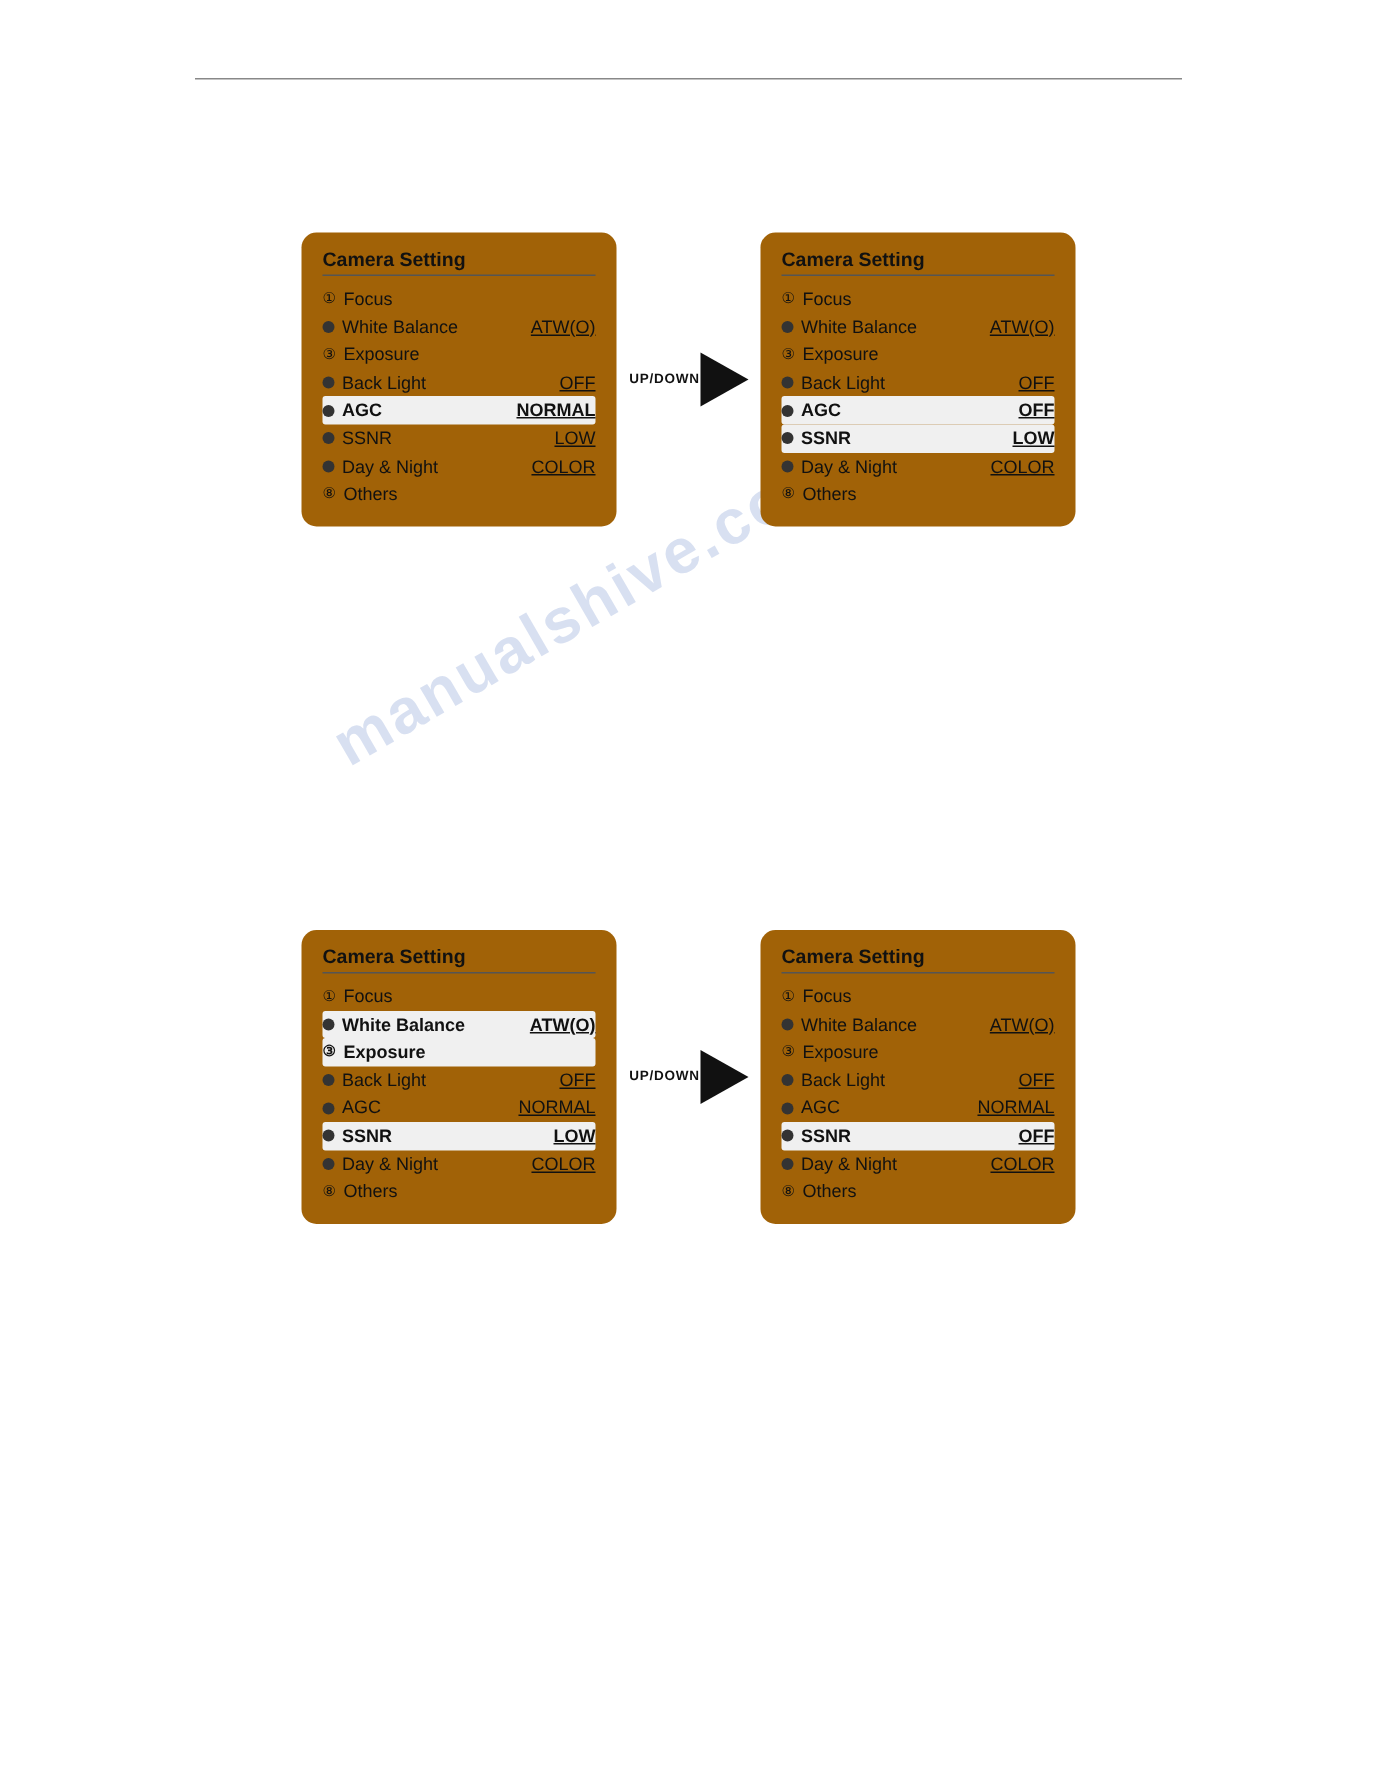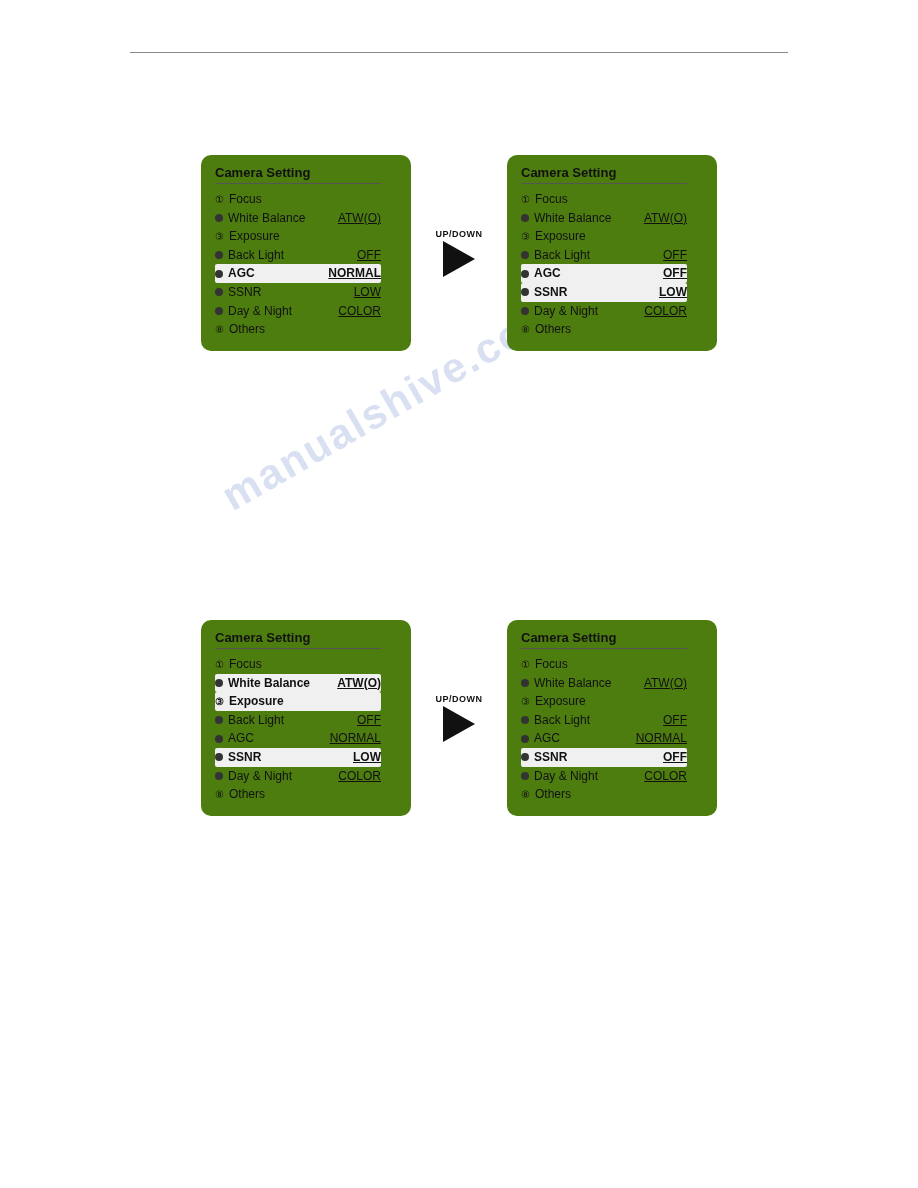--- a/index.html
+++ b/index.html
@@ -36,23 +36,23 @@
 
     .page-content {
       position: absolute;
       top: 0;
       left: 0;
       width: 918px;
     }
 
     
     .camera-box {
-      background: #4d7c0f;
+      background: #a16207;
       border-radius: 10px;
-      padding: 10px 30px 12px 14px;
+      padding: 10px 14px 12px 14px;
       width: 210px;
       font-size: 12px;
       color: #111;
     }
 
     .camera-box-title {
       font-size: 13px;
       font-weight: bold;
       border-bottom: 1.5px solid #555;
       padding-bottom: 3px;
@@ -86,21 +86,21 @@
     }
 
     .highlight-row .row-label,
     .highlight-row .row-value {
       font-weight: bold;
     }
 
     
     .arrow-block {
       display: flex;
-      flex-direction: column;
+      flex-direction: row;
       align-items: center;
       justify-content: center;
       width: 60px;
     }
 
     .arrow-label {
       font-size: 9px;
       font-weight: bold;
       color: #111;
       margin-bottom: 2px;

